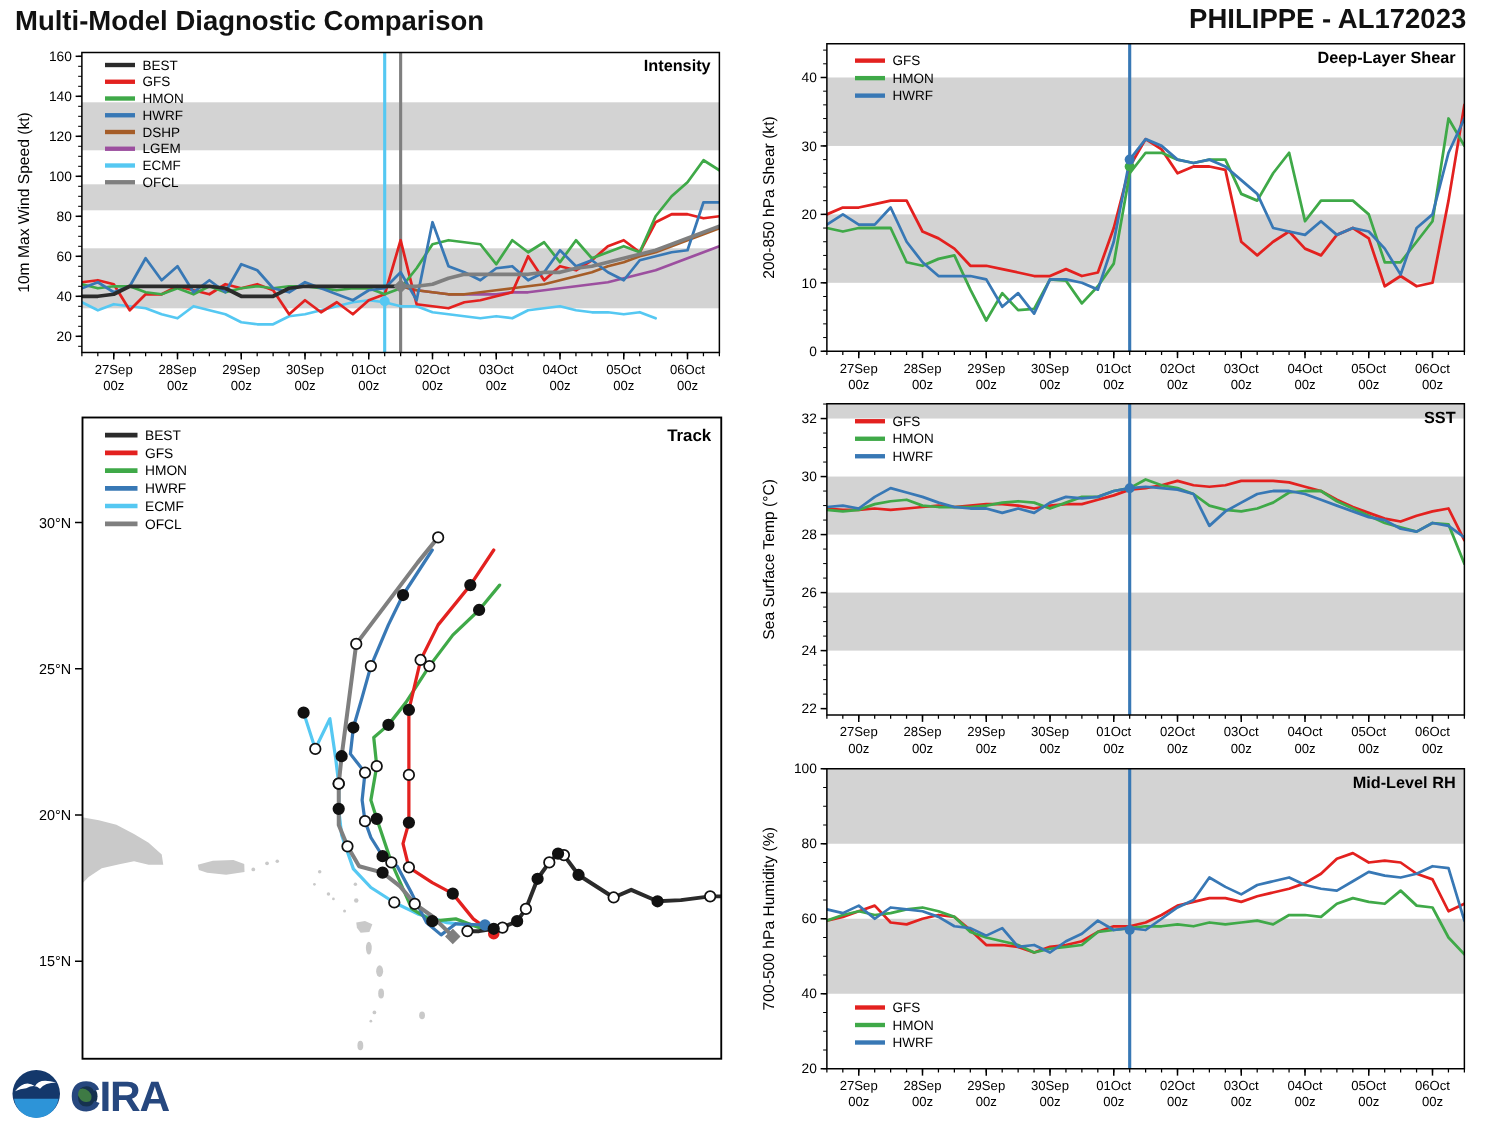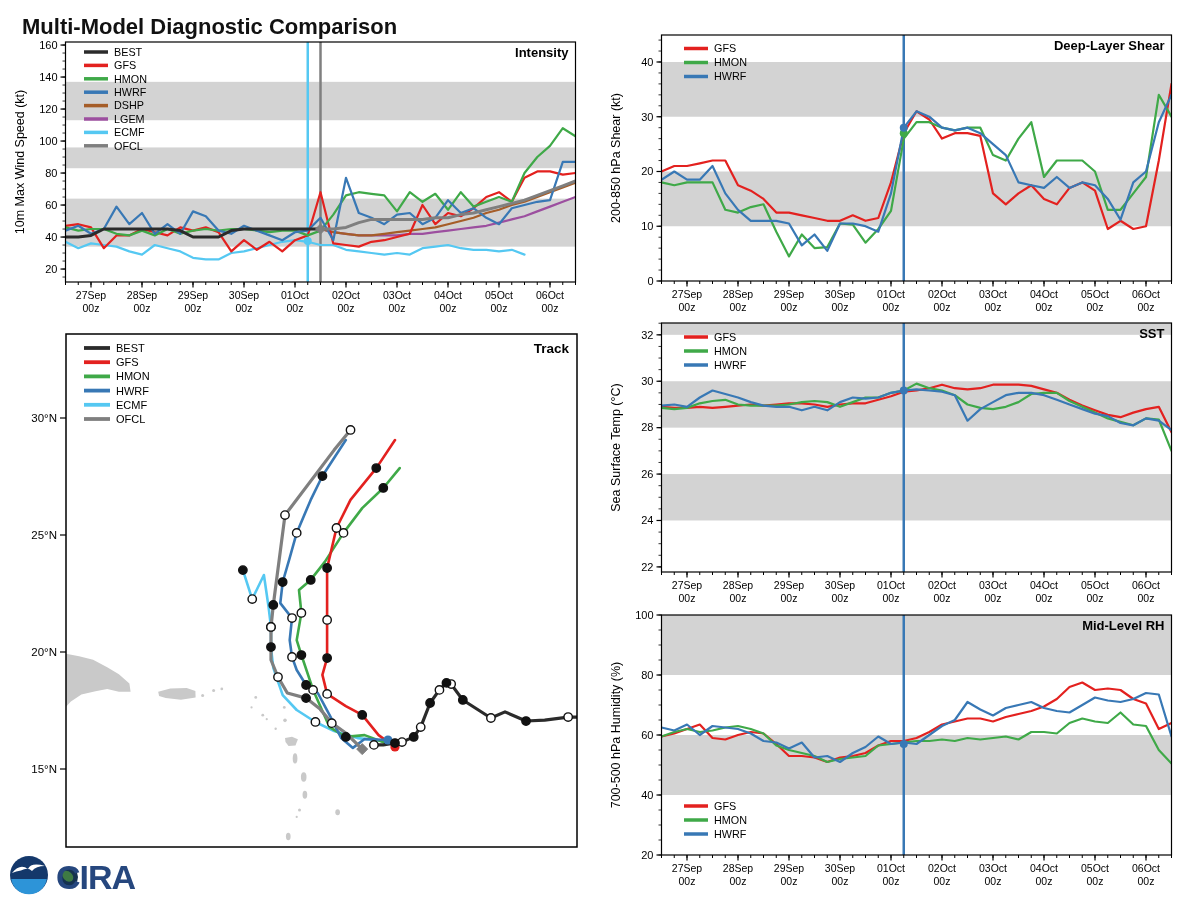--- a/index.html
+++ b/index.html
@@ -1,28 +1,29 @@
 <!DOCTYPE html>
 <html><head>
 <meta charset="utf-8">
 <style>
   html,body{margin:0;padding:0;background:#fff;}
   #figure{position:relative;width:1200px;height:900px;background:#fff;overflow:hidden;
           font-family:"Liberation Sans","DejaVu Sans",sans-serif;}
-  #figure h1{position:absolute;left:10px;top:2px;margin:12px;font-size:22px;font-weight:700;color:#111;}
+  #figure h1{position:absolute;left:10px;top:2px;margin:2px;font-size:22px;font-weight:700;color:#111;}
   #figure h2{position:absolute;right:27px;top:2px;margin:0;font-size:22px;font-weight:700;color:#111;}
   svg{font-family:"Liberation Sans","DejaVu Sans",sans-serif;}
   #chart-svg{position:absolute;left:0;top:0;}
   #logos{position:absolute;left:8px;top:852px;}
 </style>
 </head>
 <body>
 
 <div id="figure">
   <h1>Multi-Model Diagnostic Comparison</h1>
+  <h2>PHILIPPE - AL172023</h2>
 
   <svg id="chart-svg" width="1200" height="900" viewBox="0 0 1200 900">
       <g>
         <clipPath id="clip-intensity">
           <rect x="65.5" y="42" width="510" height="240"></rect>
         </clipPath>
         <rect x="65.5" y="198.64" width="510" height="48" fill="#d3d3d3"></rect>
         <rect x="65.5" y="147.44" width="510" height="20.80000000000001" fill="#d3d3d3"></rect>
         <rect x="65.5" y="81.84" width="510" height="38.400000000000006" fill="#d3d3d3"></rect>
         <line x1="307.75" x2="307.75" y1="42" y2="282" stroke="#55c8f2" stroke-width="2.5"></line>

